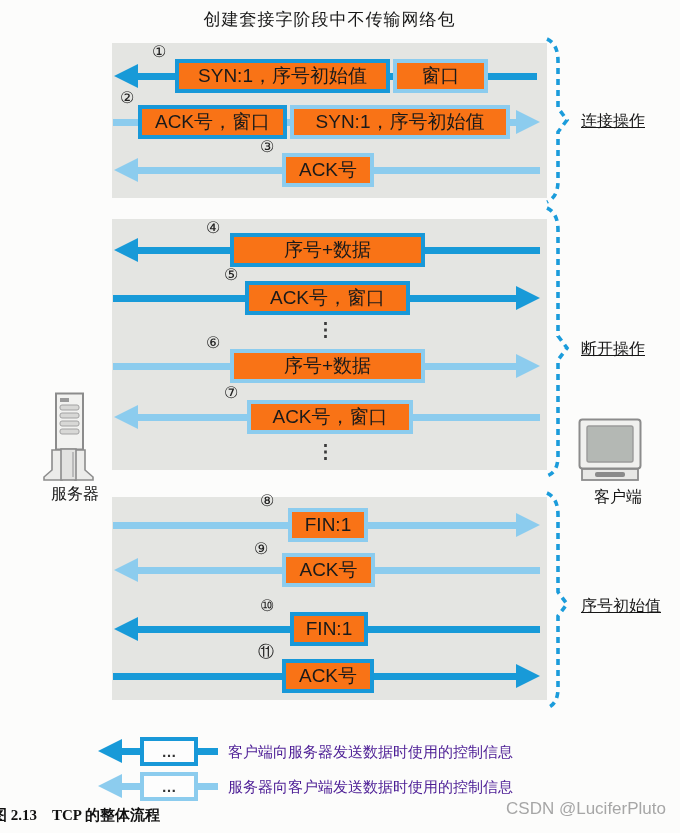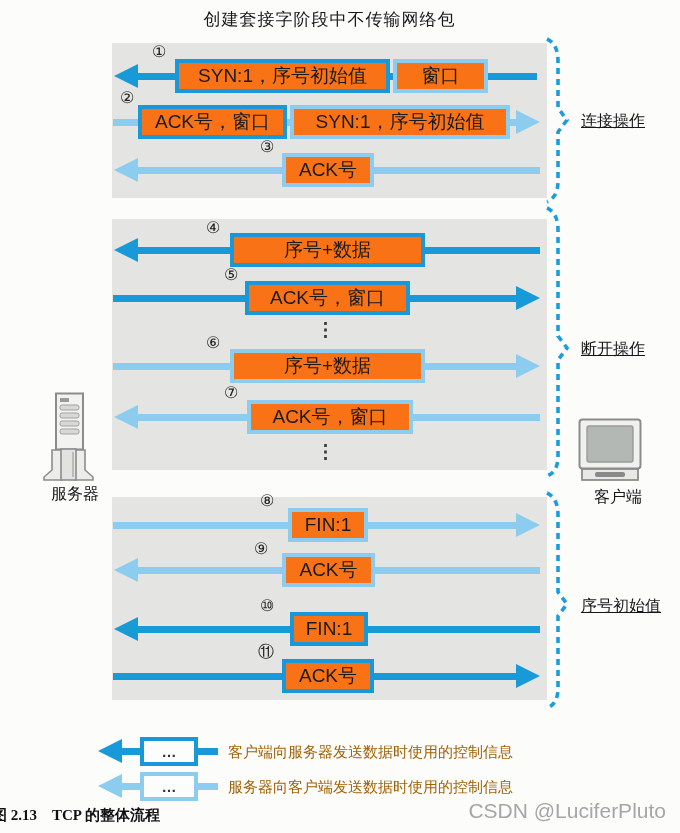--- a/index.html
+++ b/index.html
@@ -22,28 +22,28 @@
   .head.hr.light{border-left:24px solid #8cccee;}
   .pbox{position:absolute;height:34px;box-sizing:border-box;background:#f97316;border:4px solid;
         display:flex;align-items:center;justify-content:center;font-size:19px;white-space:nowrap;}
   .pbox.dark{border-color:#1898d8;}
   .pbox.light{border-color:#8cccee;text-align:right;}
   .vdots{position:absolute;font-size:19px;font-weight:bold;color:#3a3a3a;line-height:1;}
   .brace{position:absolute;left:544px;}
   .phase-label{position:absolute;left:581px;font-size:16px;color:#171717;white-space:nowrap;text-decoration:underline;}
   .ep-icon{position:absolute;}
   .ep-label{position:absolute;font-size:16px;text-align:right;color:#171717;}
-  .legend-text{position:absolute;left:228px;font-size:15px;color:#a16207;white-space:nowrap;}
+  .legend-text{position:absolute;left:228px;font-size:15px;color:#4c1d95;white-space:nowrap;}
   .lbox{position:absolute;width:58px;height:29px;box-sizing:border-box;background:#fdfdfd;border:4px solid;
         display:flex;align-items:center;justify-content:center;font-size:15px;font-weight:bold;color:#333;}
   .lbox.dark{border-color:#1898d8;}
   .lbox.light{border-color:#8cccee;}
   .caption{position:absolute;left:-8px;top:806px;font-family:"Liberation Serif",serif;
            font-weight:bold;font-size:15px;color:#111;white-space:pre;}
-  .watermark{position:absolute;right:14px;top:799px;font-size:21px;color:#a6a6a6;}
+  .watermark{position:absolute;right:14px;top:799px;font-size:17px;color:#a6a6a6;}
 </style>
 </head>
 <body>
 
 <div class="canvas">
 
   <div class="title">创建套接字阶段中不传输网络包</div>
 
   <div class="panel p1"></div>
   <div class="panel p2"></div>

